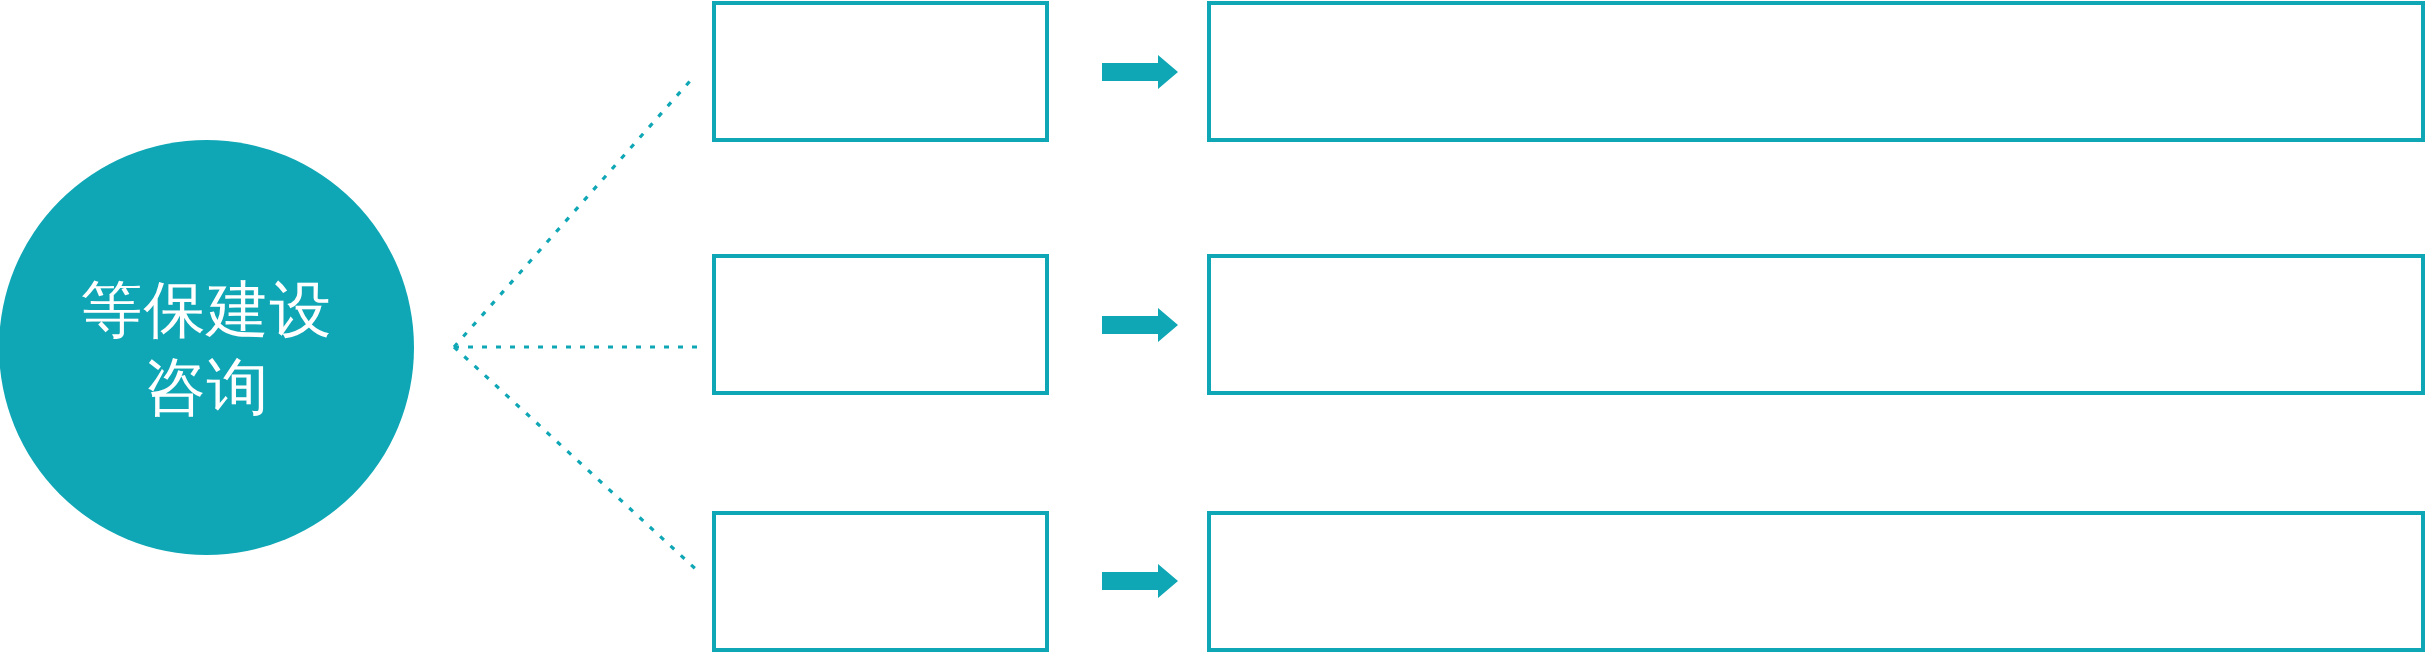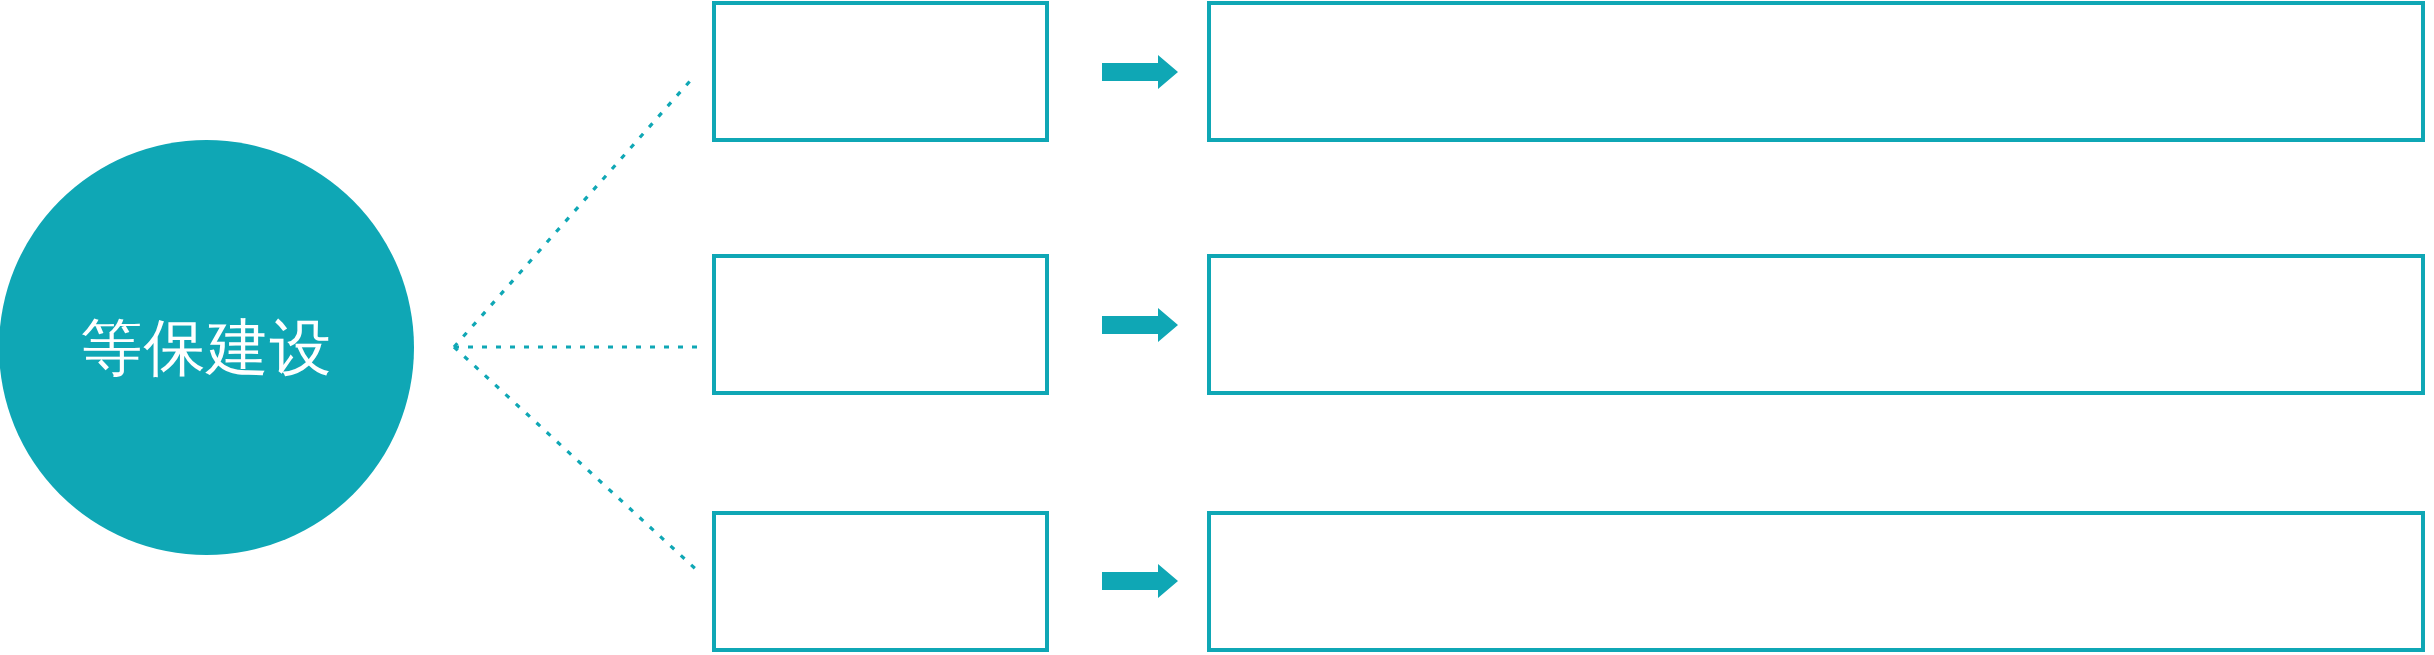--- a/index.html
+++ b/index.html
@@ -91,20 +91,21 @@
 <div class="canvas">
 
   <svg class="connectors" viewBox="0 0 2434 655" aria-hidden="true">
     <line class="connector-line" x1="454" y1="347" x2="690" y2="81"></line>
     <line class="connector-line" x1="454" y1="347" x2="701" y2="347"></line>
     <line class="connector-line" x1="454" y1="347" x2="700" y2="573"></line>
   </svg>
 
   <div class="hub-circle">
     <span class="hub-line">等保建设</span>
+    <span class="hub-line">咨询</span>
   </div>
 
   <div class="step-box row1"></div>
   <svg class="arrow-icon arrow1" viewBox="0 0 76 34" aria-hidden="true">
     <polygon points="0,8 56,8 56,0 76,17 56,34 56,26 0,26"></polygon>
   </svg>
   <div class="detail-box row1"></div>
 
   <div class="step-box row2"></div>
   <svg class="arrow-icon arrow2" viewBox="0 0 76 34" aria-hidden="true">

